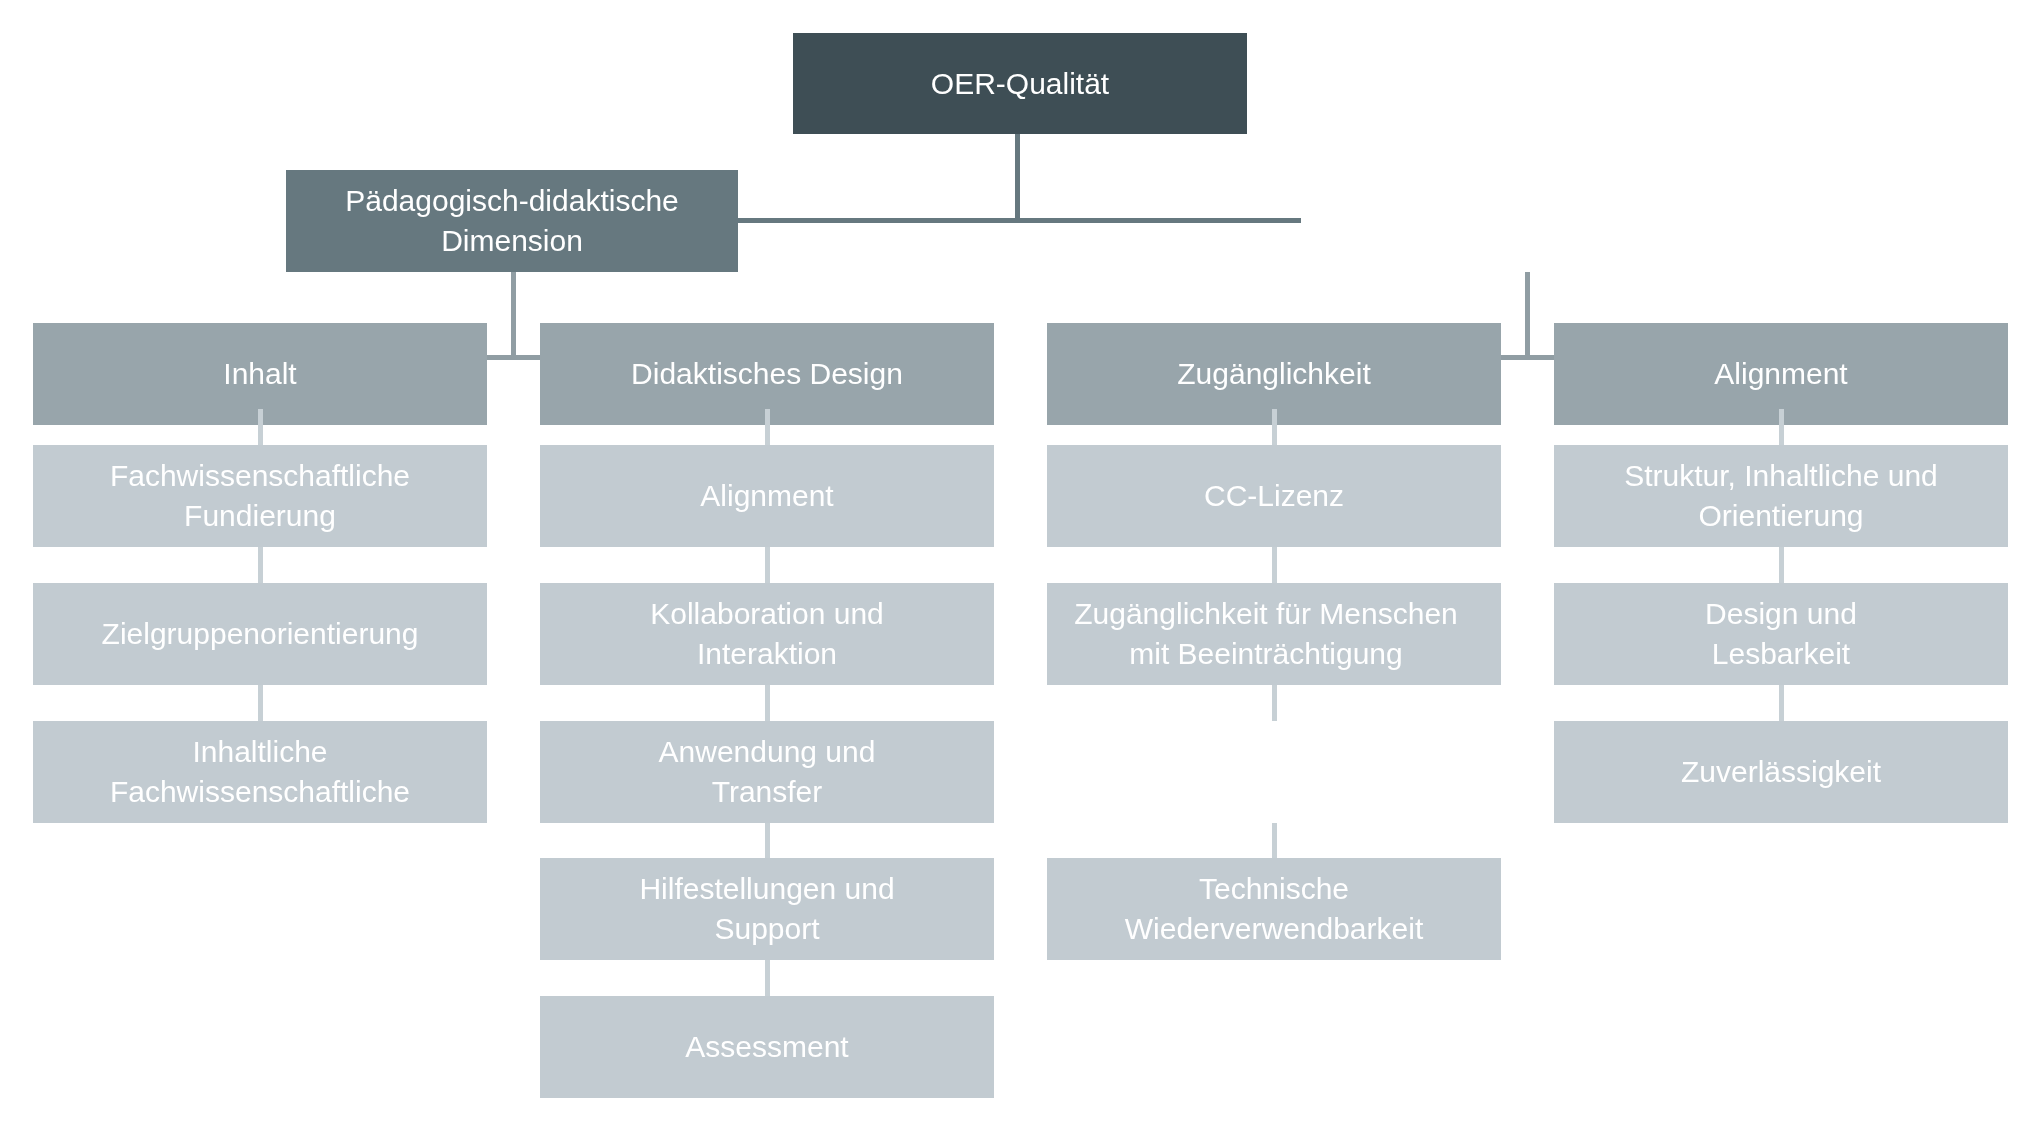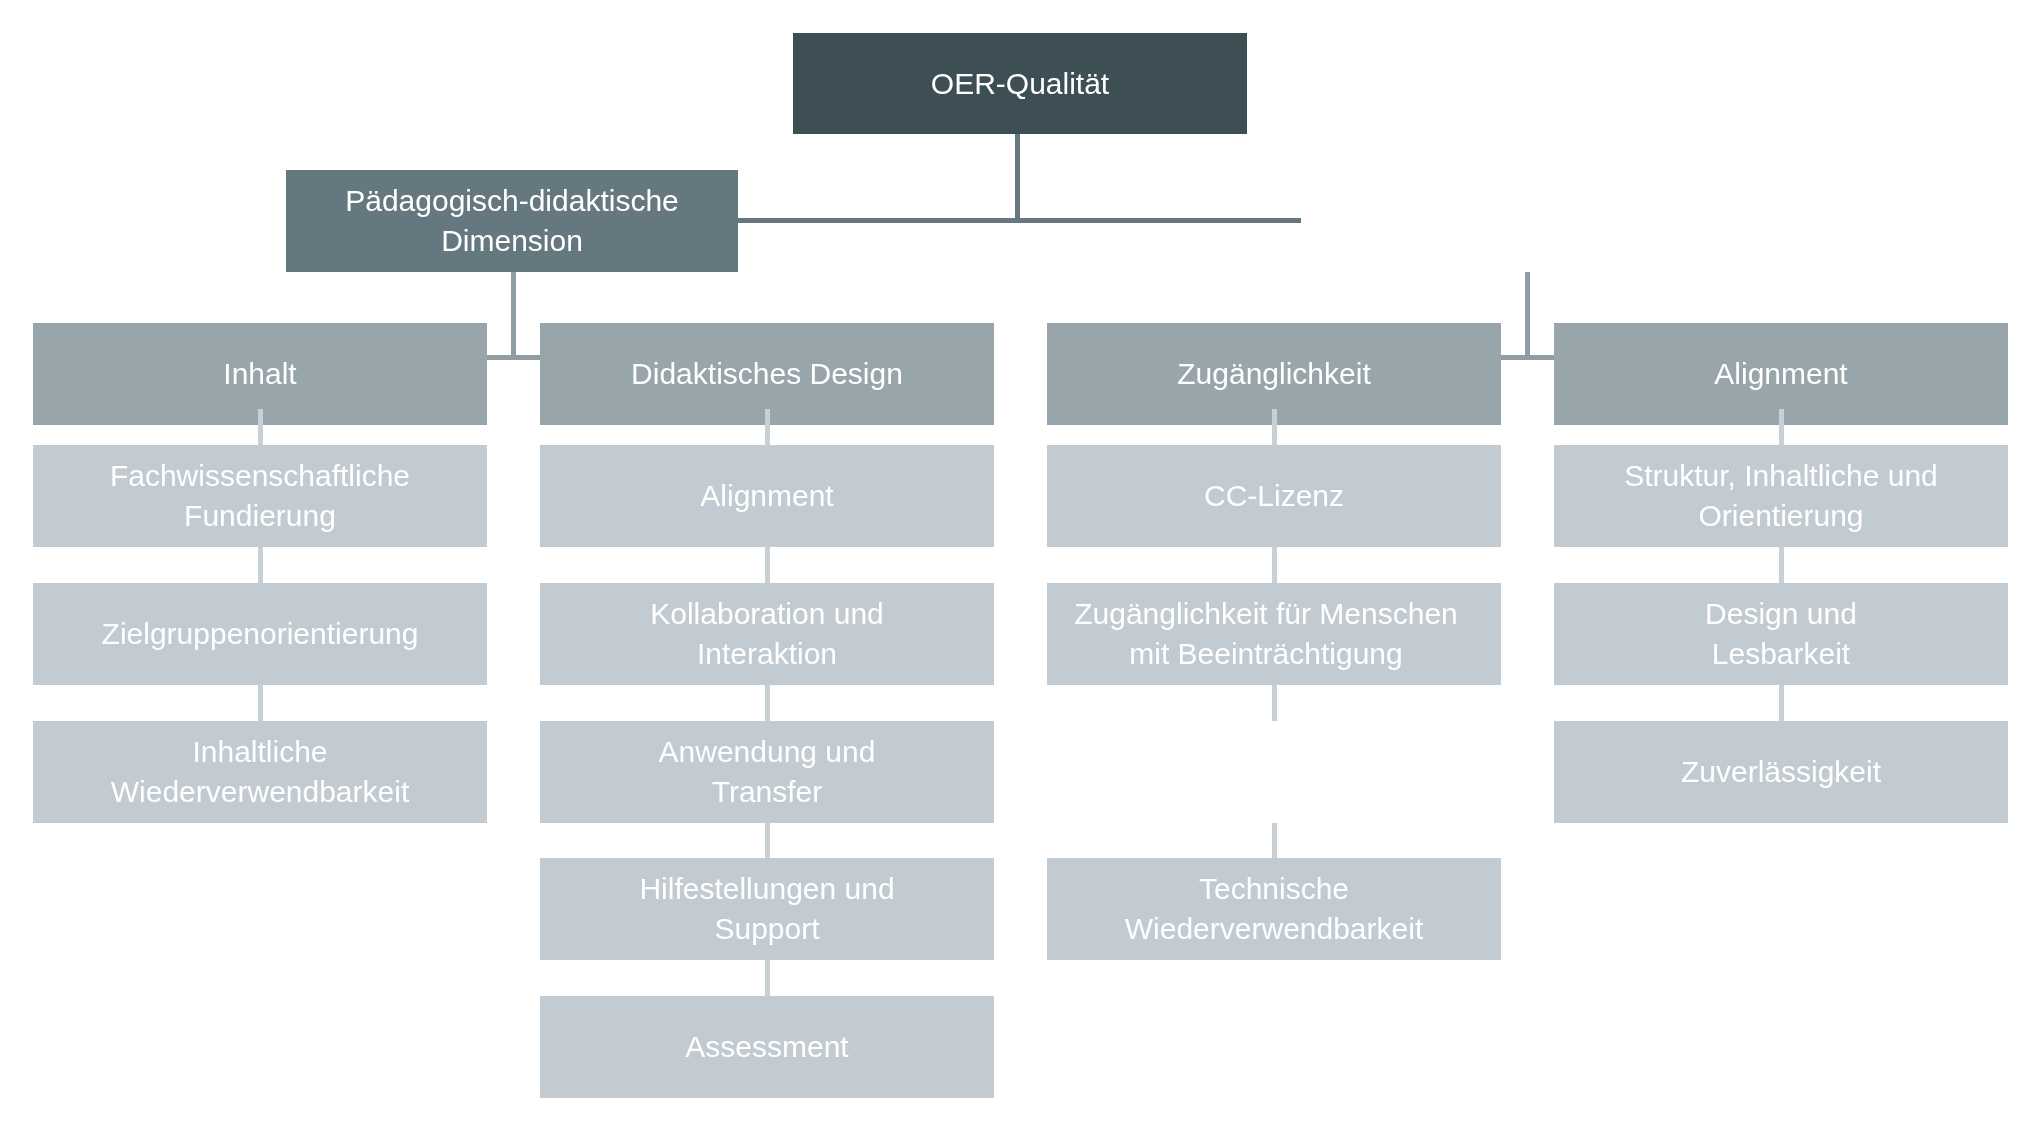--- a/index.html
+++ b/index.html
@@ -99,21 +99,21 @@
   <div class="node l3 colx3 colw hdr">Zugänglichkeit</div>
   <div class="node l3 colx4 colw hdr">Alignment</div>
 
   <div class="stub cx1 sy0"></div>
   <div class="stub cx1 sy1"></div>
   <div class="stub cx1 sy2"></div>
   <div class="node l4 colx1 colw ry1">Fachwissenschaftliche
 Fundierung</div>
   <div class="node l4 colx1 colw ry2">Zielgruppenorientierung</div>
   <div class="node l4 colx1 colw ry3">Inhaltliche
-Wiederverwendbarkeit</div>
+Fachwissenschaftliche</div>
 
   <div class="stub cx2 sy0"></div>
   <div class="stub cx2 sy1"></div>
   <div class="stub cx2 sy2"></div>
   <div class="stub cx2 sy3"></div>
   <div class="stub cx2 sy4"></div>
   <div class="node l4 colx2 colw ry1">Alignment</div>
   <div class="node l4 colx2 colw ry2">Kollaboration und
 Interaktion</div>
   <div class="node l4 colx2 colw ry3">Anwendung und

